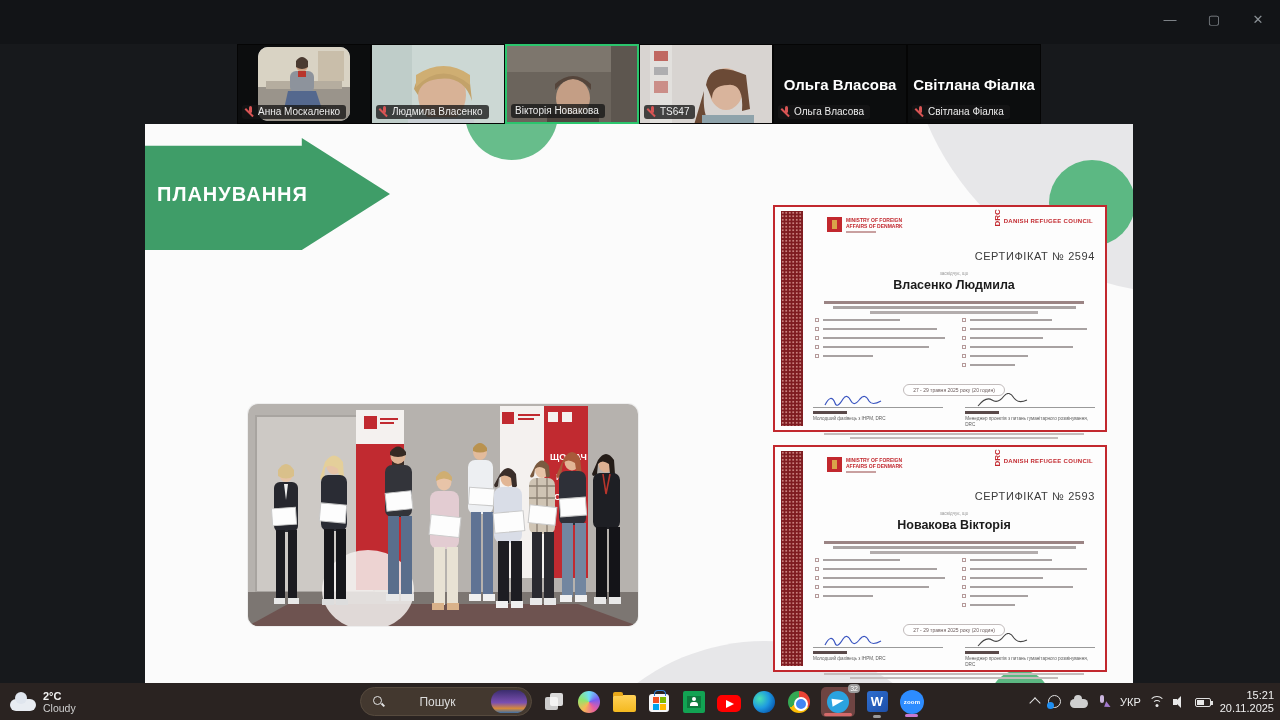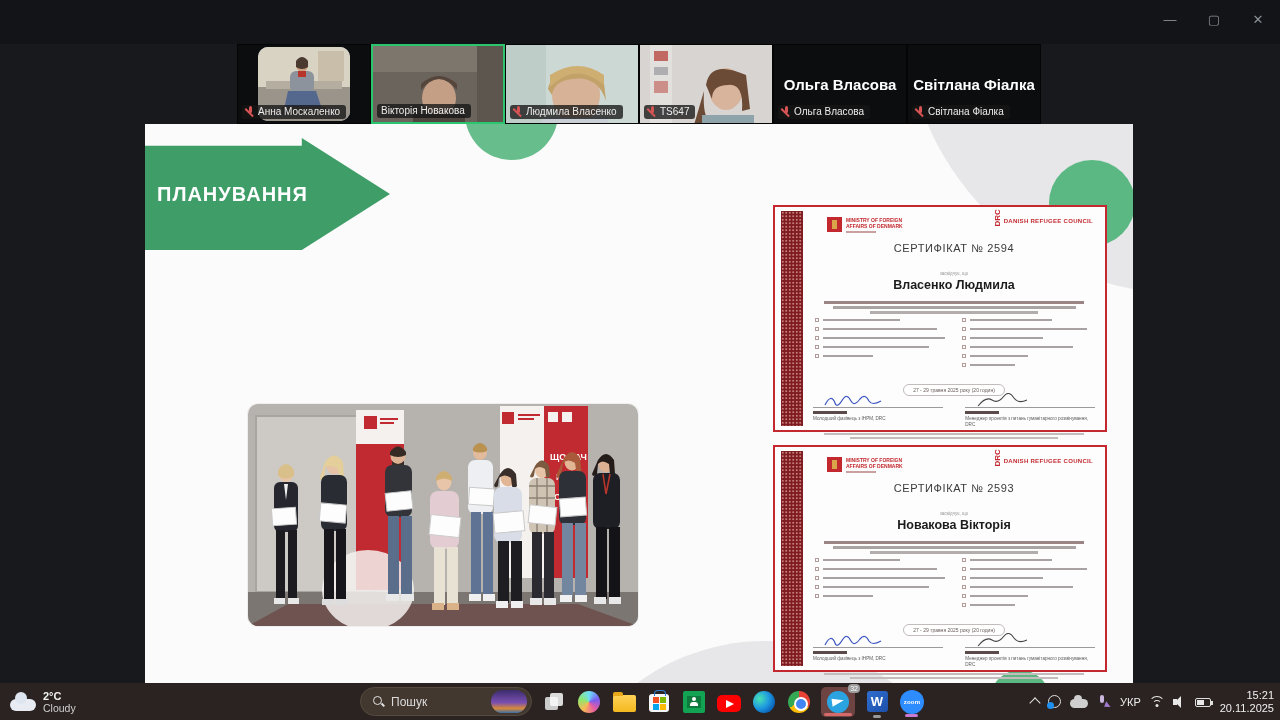--- a/index.html
+++ b/index.html
@@ -43,21 +43,21 @@
     background-image:radial-gradient(#c9807e 0.7px,transparent 0.8px);background-size:3.5px 3.5px;}
   .cert .content{position:absolute;left:38px;right:10px;top:8px;bottom:5px;}
   .mlogo{position:absolute;left:14px;top:2px;display:flex;gap:4px;align-items:flex-start;}
   .mlogo .sq{width:15px;height:15px;background:#c2282e;position:relative;}
   .mlogo .sq::after{content:"";position:absolute;left:5px;top:3px;width:5px;height:9px;background:#d9a44a;}
   .mlogo .mtxt{width:78px;color:#c2282e;font-size:5px;font-weight:bold;line-height:6px;text-transform:uppercase;}
   .mlogo .mbar{width:30px;height:2px;background:#c9a0a0;margin-top:2px;}
   .drclogo{position:absolute;right:2px;top:2px;display:flex;gap:2px;align-items:center;}
   .drcvert{color:#c2282e;font-weight:bold;font-size:8px;transform:rotate(-90deg);width:10px;}
   .drcwords{color:#c2282e;font-size:6px;font-weight:bold;line-height:6.5px;letter-spacing:.3px;}
-  .cert-title{position:absolute;left:0;right:0;top:27px;text-align:center;font-size:11px;color:#3a3a3a;letter-spacing:.6px;}
+  .cert-title{position:absolute;left:0;right:0;top:35px;text-align:right;font-size:11px;color:#3a3a3a;letter-spacing:.6px;}
   .cert-cert{position:absolute;left:0;right:0;top:56px;text-align:center;font-size:4.5px;color:#999;}
   .cert-name{position:absolute;left:0;right:0;top:63px;text-align:center;font-size:12.5px;font-weight:bold;color:#1c1c1c;}
   .cert-par{position:absolute;left:6px;right:6px;top:84px;}
   .cert-par .bar{height:2.6px;margin:2.4px auto;background:#9b8484;}
   .cert-par .bar:nth-child(2){background:#a9a3a3;}
   .cert-par .bar:nth-child(3){background:#b3adad;}
   .bullets{position:absolute;left:2px;right:0;top:103px;display:flex;gap:14px;}
   .bcol{flex:1;}
   .bitem{display:flex;align-items:center;gap:4px;margin-bottom:5.5px;}
   .bitem .chk{width:3.5px;height:3.5px;border:.8px solid #b59a9a;flex:0 0 auto;}
@@ -73,21 +73,21 @@
   .fineprint{position:absolute;left:0;right:0;top:216px;}
   .fineprint .bar{height:1.8px;background:#c4bcbc;margin:2px auto;}
 
   
   .taskbar{position:absolute;left:0;bottom:0;right:0;height:37px;background:#2a2321;display:flex;align-items:center;text-decoration:underline;}
   .weather{position:absolute;left:10px;display:flex;align-items:center;gap:7px;}
   .cloud{position:relative;width:26px;height:12px;background:#e8ecf2;border-radius:7px;margin-top:6px;}
   .cloud::before{content:"";position:absolute;left:5px;top:-7px;width:12px;height:12px;border-radius:50%;background:#dfe5ee;}
   .wtxt div:first-child{color:#f2f2f2;font-size:11px;font-weight:bold;}
   .wtxt div:last-child{color:#cfcfcf;font-size:10.5px;}
-  .tb-center{position:absolute;left:325px;display:flex;align-items:center;gap:9px;height:37px;}
+  .tb-center{position:absolute;left:325px;display:flex;align-items:center;gap:9px;height:37px;text-align:center;}
   .start{width:22px;height:22px;display:grid;grid-template-columns:10px 10px;grid-template-rows:10px 10px;gap:1.6px;padding:0;}
   .start i{background:#20a5f2;}
   .searchbox{display:flex;align-items:center;gap:7px;width:172px;height:29px;background:#43382f;border:1px solid #564a3e;border-radius:15px;padding:0 4px 0 12px;}
   .mag{position:relative;width:11px;height:11px;flex:0 0 auto;}
   .mag::before{content:"";position:absolute;left:0;top:0;width:7px;height:7px;border:1.6px solid #e3e3e3;border-radius:50%;}
   .mag::after{content:"";position:absolute;left:7.5px;top:8px;width:4px;height:1.7px;background:#e3e3e3;transform:rotate(45deg);}
   .searchbox span{color:#dcdcdc;font-size:12px;flex:1;}
   .sweather{width:36px;height:23px;border-radius:12px;background:linear-gradient(180deg,#3b2d6e 0%,#7a4fb0 55%,#d88a3a 80%,#3d6ea5 100%);}
   .ticon{position:relative;width:26px;height:26px;display:flex;align-items:center;justify-content:center;}
   .taskview i{position:absolute;width:13px;height:13px;background:#e9e9e9;border-radius:2px;left:4px;top:8px;opacity:.85;}
@@ -173,50 +173,50 @@
             <rect x="24" y="60" width="44" height="8" fill="#6e675e"></rect>
           </svg>
         </div>
       </div>
       <div class="badge">
         <i class="micoff"></i>
         <span>Анна Москаленко</span>
       </div>
     </div>
 
+    <div class="tile">
+      <div class="vid">
+        <svg width="134" height="80" viewBox="0 0 134 80">
+          <rect width="134" height="80" fill="#ccd8d4"></rect>
+          <rect x="0" y="0" width="40" height="80" fill="#bfcdc9"></rect>
+          <ellipse cx="70" cy="50" rx="24" ry="28" fill="#d8b296"></ellipse>
+          <path d="M42 44 q8 -34 56 -6 l2 18 q-8 -26 -34 -22 q-18 2 -20 16 z" fill="#c3a269"></path>
+          <path d="M44 42 q26 -26 54 -2 l0 -10 q-26 -18 -54 0 z" fill="#cfae72"></path>
+          <rect x="36" y="72" width="66" height="8" fill="#c9cfd4"></rect>
+        </svg>
+      </div>
+      <div class="badge">
+        <i class="micoff"></i>
+        <span>Людмила Власенко</span>
+      </div>
+    </div>
+
     <div class="tile active">
       <div class="vid">
         <svg width="132" height="78" viewBox="0 0 132 78">
           <rect width="132" height="78" fill="#6b645c"></rect>
           <rect width="132" height="26" fill="#7d766d"></rect>
           <rect x="104" y="0" width="28" height="78" fill="#5d564f"></rect>
           <ellipse cx="66" cy="52" rx="17" ry="19" fill="#c49e85"></ellipse>
           <path d="M48 44 q18 -22 36 0 l0 -6 q-18 -16 -36 0 z" fill="#55453b"></path>
           <rect x="40" y="68" width="52" height="10" fill="#4e463f"></rect>
         </svg>
       </div>
       <div class="badge">
         <span>Вікторія Новакова</span>
-      </div>
-    </div>
-
-    <div class="tile">
-      <div class="vid">
-        <svg width="134" height="80" viewBox="0 0 134 80">
-          <rect width="134" height="80" fill="#ccd8d4"></rect>
-          <rect x="0" y="0" width="40" height="80" fill="#bfcdc9"></rect>
-          <ellipse cx="70" cy="50" rx="24" ry="28" fill="#d8b296"></ellipse>
-          <path d="M42 44 q8 -34 56 -6 l2 18 q-8 -26 -34 -22 q-18 2 -20 16 z" fill="#c3a269"></path>
-          <path d="M44 42 q26 -26 54 -2 l0 -10 q-26 -18 -54 0 z" fill="#cfae72"></path>
-          <rect x="36" y="72" width="66" height="8" fill="#c9cfd4"></rect>
-        </svg>
-      </div>
-      <div class="badge">
-        <i class="micoff"></i>
-        <span>Людмила Власенко</span>
       </div>
     </div>
 
     <div class="tile">
       <div class="vid">
         <svg width="134" height="80" viewBox="0 0 134 80">
           <rect width="134" height="80" fill="#d8d4d1"></rect>
           <rect x="10" y="0" width="22" height="80" fill="#e2e0dd"></rect>
           <rect x="14" y="6" width="14" height="10" fill="#b84a42" opacity=".8"></rect>
           <rect x="14" y="22" width="14" height="8" fill="#8c8c92" opacity=".6"></rect>

